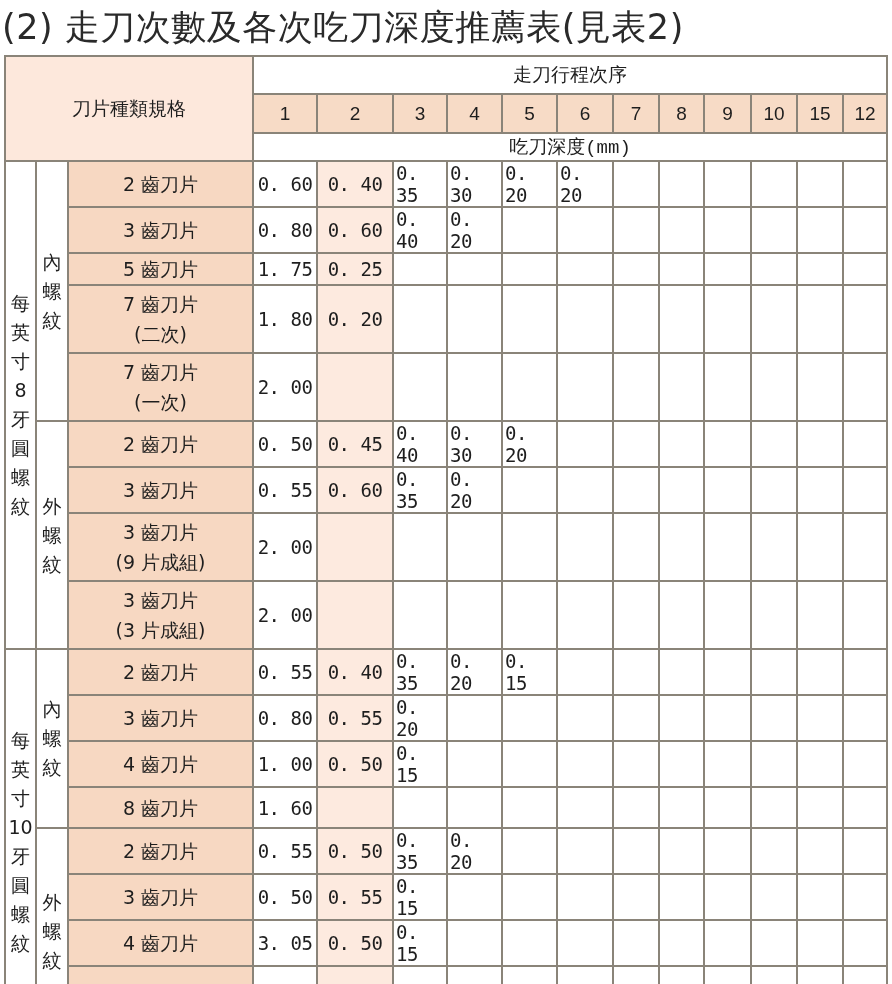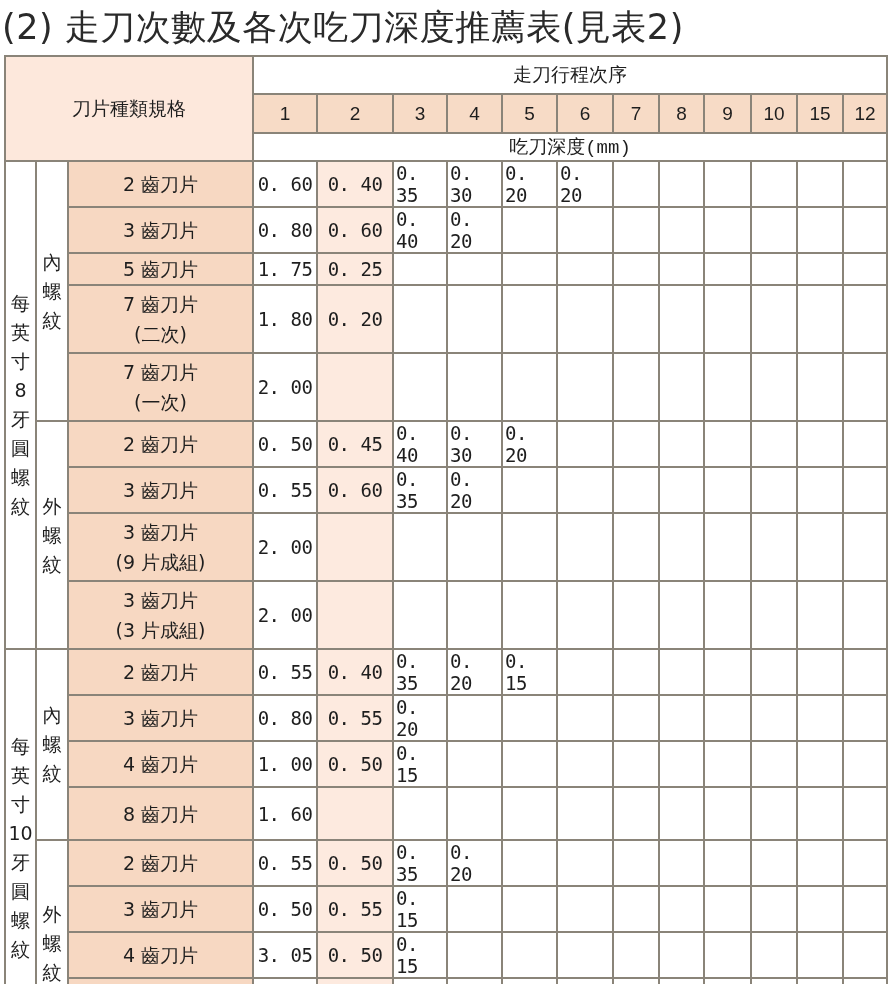--- a/index.html
+++ b/index.html
@@ -302,21 +302,21 @@
         <td class="val left"></td>
         <td class="val left"></td>
         <td class="val left"></td>
         <td class="val"></td>
         <td class="val"></td>
         <td class="val"></td>
         <td class="val"></td>
         <td class="val"></td>
         <td class="val"></td>
       </tr>
-      <tr style="height: 53px;">
+      <tr style="height: 41px;">
         <td class="blade">
           <div>8 齒刀片</div>
         </td>
         <td class="val">1. 60</td>
         <td class="val col2"></td>
         <td class="val left"></td>
         <td class="val left"></td>
         <td class="val left"></td>
         <td class="val left"></td>
         <td class="val"></td>

